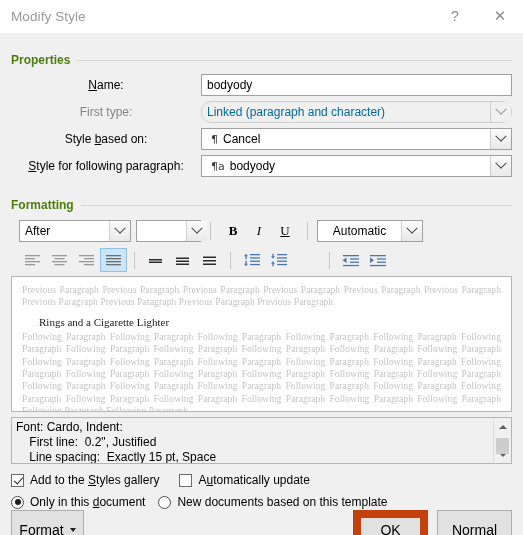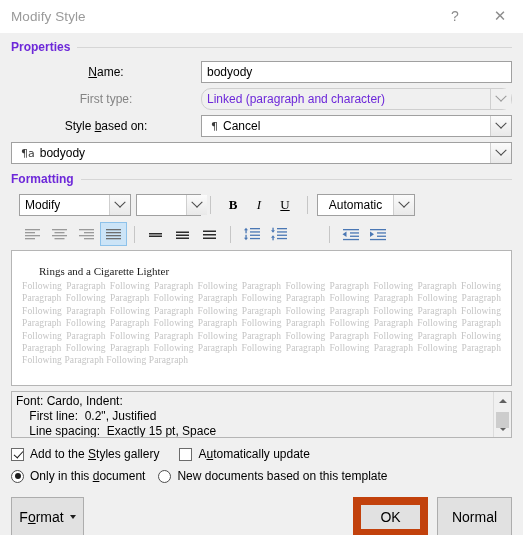--- a/index.html
+++ b/index.html
@@ -61,23 +61,23 @@
     box-sizing: border-box;
     position: relative;
   }
 
   
   .group-head {
     display: flex;
     align-items: center;
     font-size: 12px;
     font-weight: bold;
-    color: #6d28d9;
+    color: #4d7c0f;
     height: 20px;
-    margin-top: 4px;
+    margin-top: 17px;
   }
   .group-head .ghl {
     flex: 1;
     height: 1px;
     background: #d6d6d6;
     margin-left: 7px;
   }
 
   
   .row {
@@ -104,21 +104,21 @@
     box-sizing: border-box;
     display: flex;
     align-items: center;
     font-size: 12px;
     padding: 0 0 0 5px;
     position: relative;
   }
   .field.disabled {
     background: #f0f0f0;
     border-color: #cfcfcf;
-    color: #6d28d9;
+    color: #0369a1;
     border-radius: 10px;
   }
   .field .txt { line-height: 20px; }
   .field .style-icon {
     font-size: 11px;
     color: #3c3c3c;
     margin-right: 5px;
     margin-left: 4px;
     display: inline-block;
     font-family: "DejaVu Sans", sans-serif;
@@ -160,21 +160,21 @@
     border: 1px solid #a0a0a0;
     background: #fff;
     box-sizing: border-box;
     display: flex;
     align-items: center;
     font-size: 12px;
   }
   .combo .cv { padding-left: 5px; white-space: nowrap; overflow: hidden; }
   .combo.fontname { width: 112px; }
   .combo.fontsize { width: 65px; padding-left: 44px; }
-  .combo.fontcolor { width: 98px; margin-left: 10px; }
+  .combo.fontcolor { width: 106px; margin-left: 10px; }
   .combo.fontcolor .cv { flex: 1; text-align: center; padding-left: 0; }
 
   .sep {
     width: 1px;
     height: 18px;
     background: #c6c6c6;
     margin: 0 9px;
   }
   .bibtn {
     width: 26px;
@@ -427,37 +427,38 @@
     <div class="field">
       <span class="style-icon">¶</span>
       <span class="txt">Cancel</span>
       <span class="ddbtn">
           <span class="chev"></span>
         </span>
     </div>
   </div>
 
   <div class="row">
+    <div class="lbl"><u>S</u>tyle for following paragraph:</div>
     <div class="field">
       <span class="style-icon">¶a</span>
       <span class="txt">bodyody</span>
       <span class="ddbtn">
           <span class="chev"></span>
         </span>
     </div>
   </div>
 
   <div class="group-head">
     <span>Formatting</span>
     <span class="ghl"></span>
   </div>
 
   <div class="fmt-row1">
     <div class="combo fontname">
-      <span class="cv">Modify</span>
+      <span class="cv">After</span>
       <span class="ddbtn">
           <span class="chev"></span>
         </span>
     </div>
     <div class="combo fontsize" style="margin-left:5px;">
       <span class="cv">11</span>
       <span class="ddbtn">
           <span class="chev"></span>
         </span>
     </div>
@@ -602,20 +603,21 @@
           <rect x="9" y="4.3" width="9" height="1.3"></rect>
           <rect x="9" y="7.6" width="9" height="1.3"></rect>
           <rect x="2" y="10.9" width="16" height="1.3"></rect>
           <path d="M6 6.2 L2 3.4 V9 Z"></path>
         </g>
       </svg>
     </div>
   </div>
 
   <div class="preview">
+    <p class="pv-gray">Previous Paragraph Previous Paragraph Previous Paragraph Previous Paragraph Previous Paragraph Previous Paragraph Previous Paragraph Previous Paragraph Previous Paragraph Previous Paragraph</p>
     <p class="pv-sample">Rings and a Cigarette Lighter</p>
     <p class="pv-gray">Following Paragraph Following Paragraph Following Paragraph Following Paragraph Following Paragraph Following Paragraph Following Paragraph Following Paragraph Following Paragraph Following Paragraph Following Paragraph Following Paragraph Following Paragraph Following Paragraph Following Paragraph Following Paragraph Following Paragraph Following Paragraph Following Paragraph Following Paragraph Following Paragraph Following Paragraph Following Paragraph Following Paragraph Following Paragraph Following Paragraph Following Paragraph Following Paragraph Following Paragraph Following Paragraph Following Paragraph Following Paragraph Following Paragraph Following Paragraph Following Paragraph</p>
   </div>
 
   <div class="descbox">
     <div class="desc-text">Font: Cardo, Indent:
     First line:  0.2", Justified
     Line spacing:  Exactly 15 pt, Space
     After:  0 pt, Don't add space between paragraphs of the same style, No widow/orphan</div>
     <div class="scrollbar">

